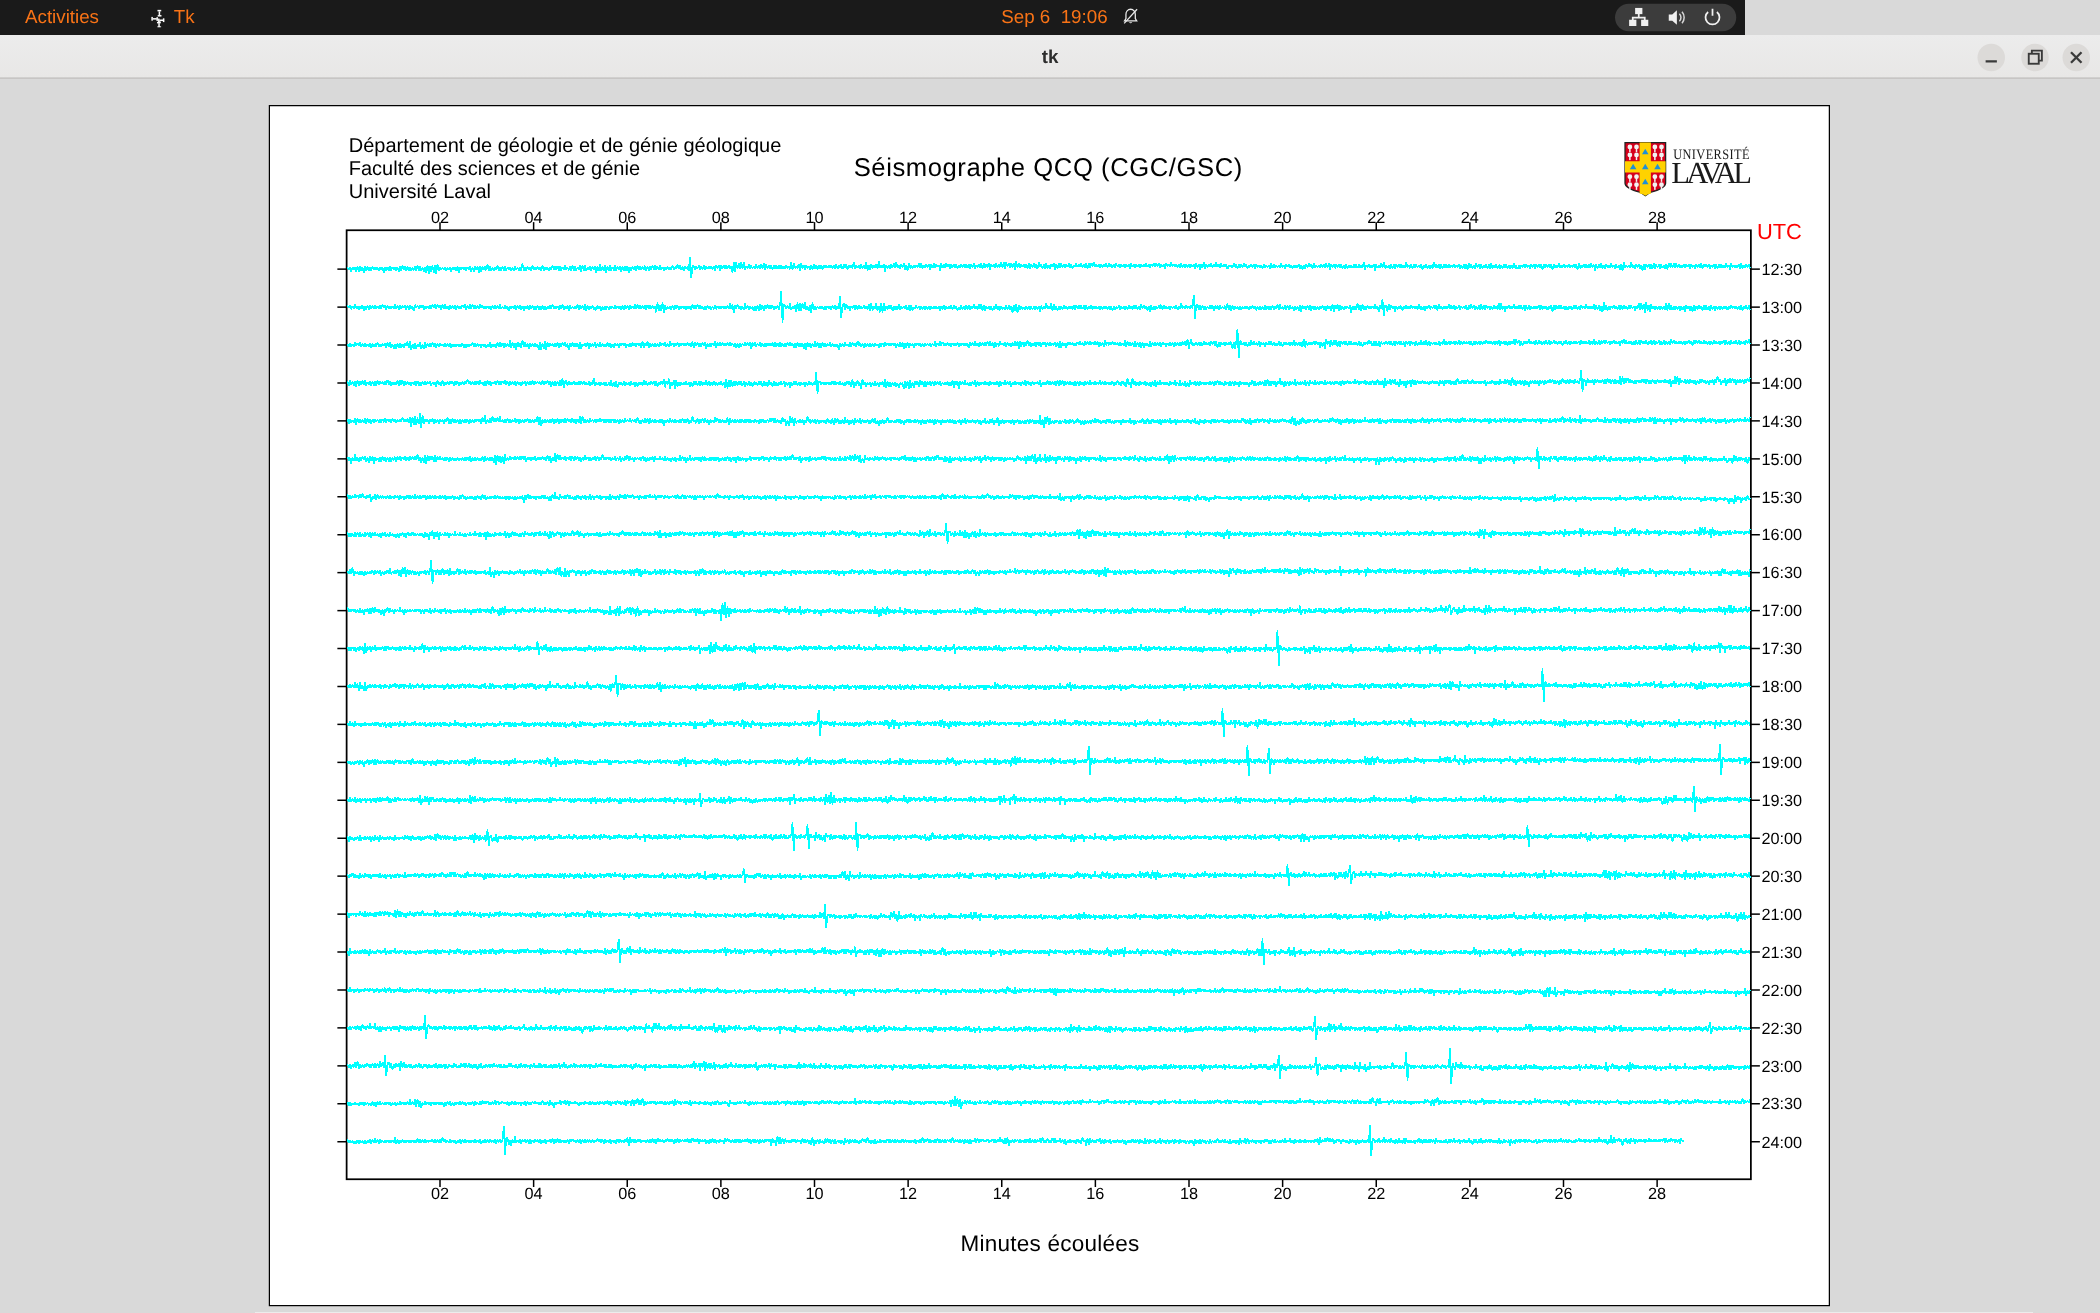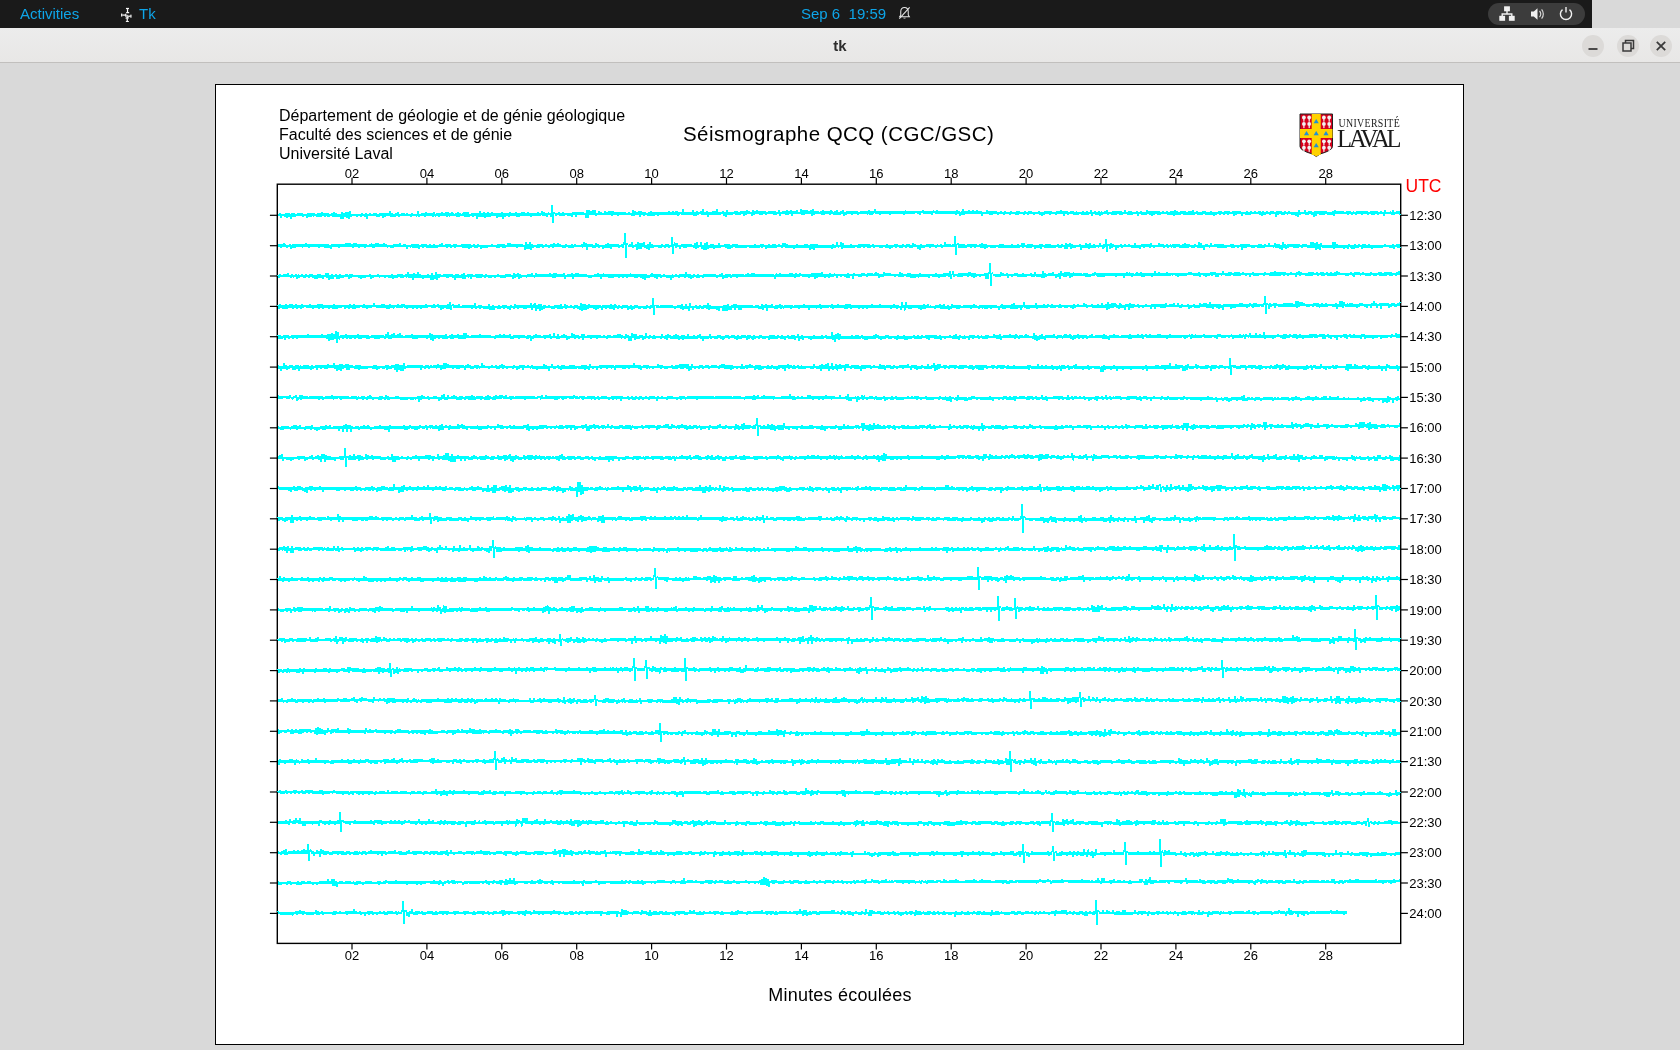--- a/index.html
+++ b/index.html
@@ -1,16 +1,16 @@
 <!DOCTYPE html>
 <html><head><meta charset="utf-8"><style>
 *{margin:0;padding:0;box-sizing:border-box}
 html,body{width:1680px;height:1050px;overflow:hidden;font-family:"Liberation Sans",sans-serif}
 body{background:#d9d9d9}
-.topbar{position:absolute;left:0;top:0;width:1592px;height:28px;background:#1a1a1a;color:#0ea5e9;font-size:15px}
+.topbar{position:absolute;left:0;top:0;width:1396px;height:28px;background:#1a1a1a;color:#f97316;font-size:15px}
 .topbar .act{position:absolute;left:20px;top:5px}
 .tkicon{position:absolute;left:117px;top:6px;width:17px;height:16px}
 .topbar .tk{position:absolute;left:139px;top:5px}
 .topbar .clock{position:absolute;left:801px;top:5px}
 .bell{position:absolute;left:897px;top:6px;width:15px;height:15px}
 .pill{position:absolute;right:7px;top:3px;width:97px;height:22px;background:#3c3c3c;border-radius:11px}
 .titlebar{position:absolute;left:0;top:28px;width:1680px;height:35px;background:linear-gradient(#ececec,#e8e7e6);border-bottom:1px solid #c1bfbd}
 .titlebar .t{position:absolute;left:0;width:100%;text-align:center;top:9px;font-weight:bold;font-size:15px;color:#2d2d2d}
 .wbtn{position:absolute;top:7px;width:22px;height:22px;border-radius:50%;background:#dcdad8}
 .page{position:absolute;left:215px;top:84px;width:1249px;height:961px;background:#fff;border:1px solid #000}
@@ -28,21 +28,21 @@
         <rect x="13.6" y="9.2" width="1.3" height="3.2"></rect>
         <rect x="10.6" y="10.2" width="3.2" height="1.3"></rect>
         <rect x="9.5" y="9.4" width="1.3" height="3.2"></rect>
         <rect x="10.3" y="11.7" width="1.3" height="1"></rect>
         <rect x="8.6" y="12.2" width="3.2" height="1.3"></rect>
         <rect x="9.7" y="13.3" width="1.3" height="3.4"></rect>
         <rect x="8.9" y="16" width="3.2" height="1"></rect>
       </g>
     </svg>
  <span class="tk">Tk</span>
- <span class="clock" style="white-space:pre">Sep 6  19:59</span>
+ <span class="clock" style="white-space:pre">Sep 6  19:06</span>
  <svg class="bell" viewBox="0 0 16 16">
       <path d="M8 1.5 C5.5 1.5 4 3.5 4 6 L4 9.5 L2.8 11.5 L13.2 11.5 L12 9.5 L12 6 C12 3.5 10.5 1.5 8 1.5 Z" fill="none" stroke="#e8e8e8" stroke-width="1.1"></path>
       <path d="M6.6 12.5 a1.5 1.5 0 0 0 2.8 0 Z" fill="#e8e8e8"></path>
       <line x1="2.5" y1="13.5" x2="13.5" y2="1.5" stroke="#e8e8e8" stroke-width="1.1"></line>
     </svg>
  <div class="pill">
   <svg style="position:absolute;left:11px;top:3px" width="16" height="16" viewBox="0 0 16 16">
         <g fill="none" stroke="#f0f0f0" stroke-width="1.4">
           <rect x="5.8" y="1" width="4.4" height="3.6" fill="#f0f0f0"></rect>
           <rect x="1" y="10.5" width="4.4" height="3.6" fill="#f0f0f0"></rect>

